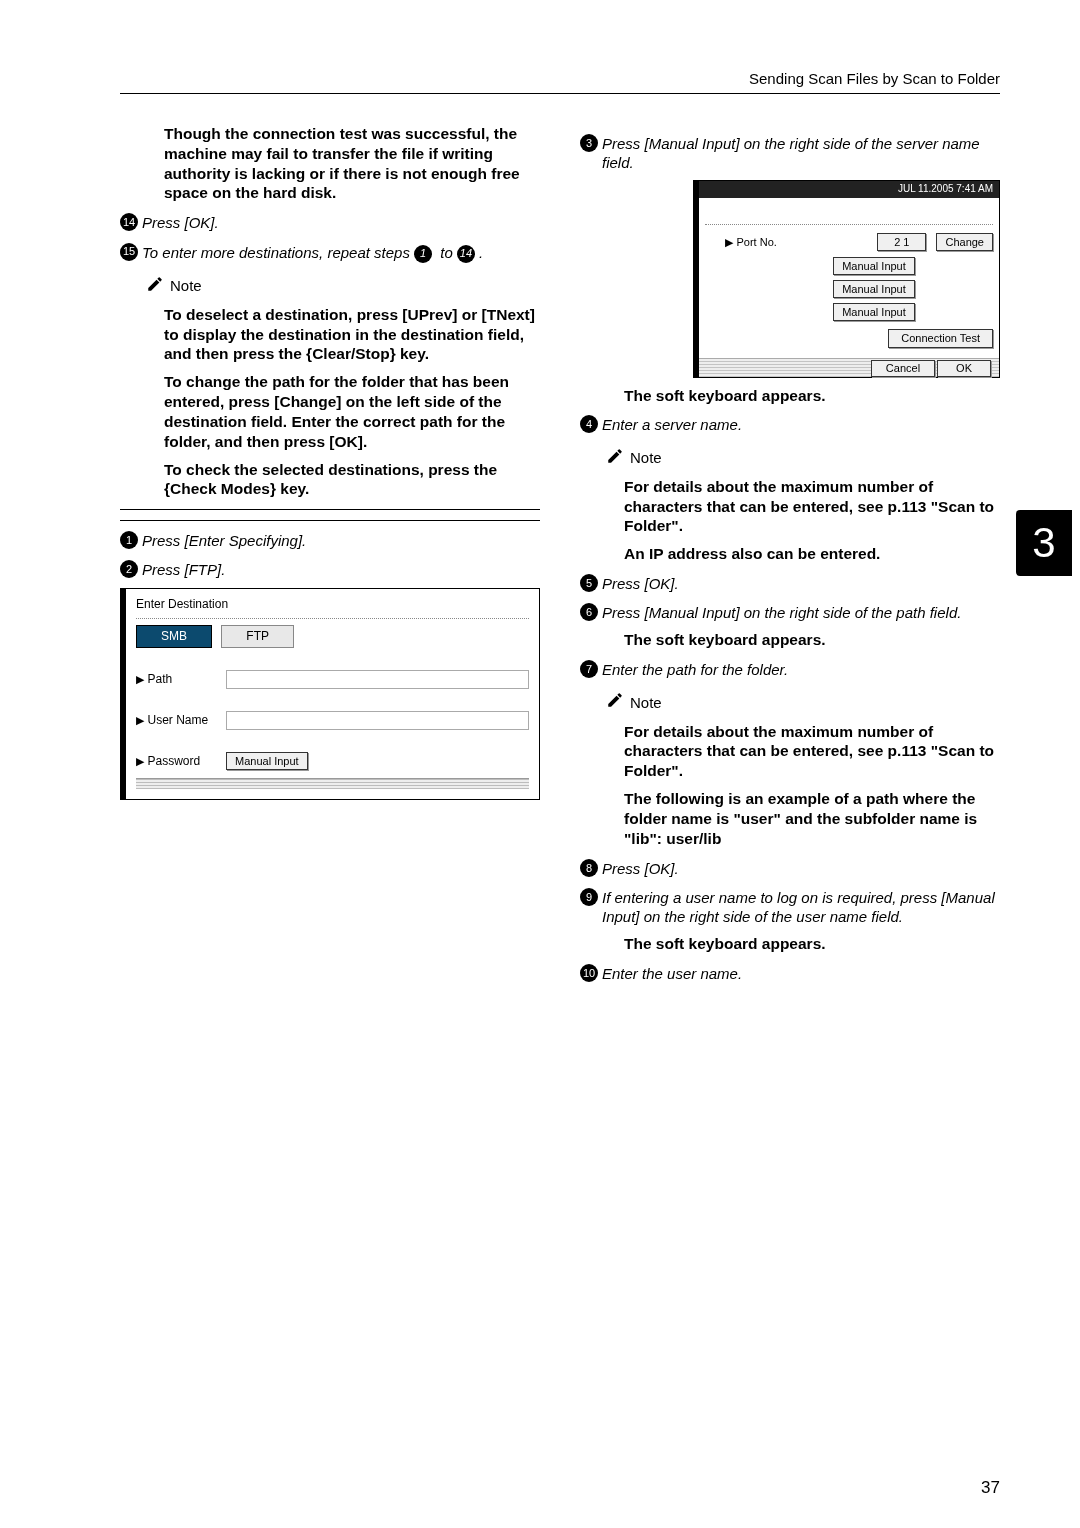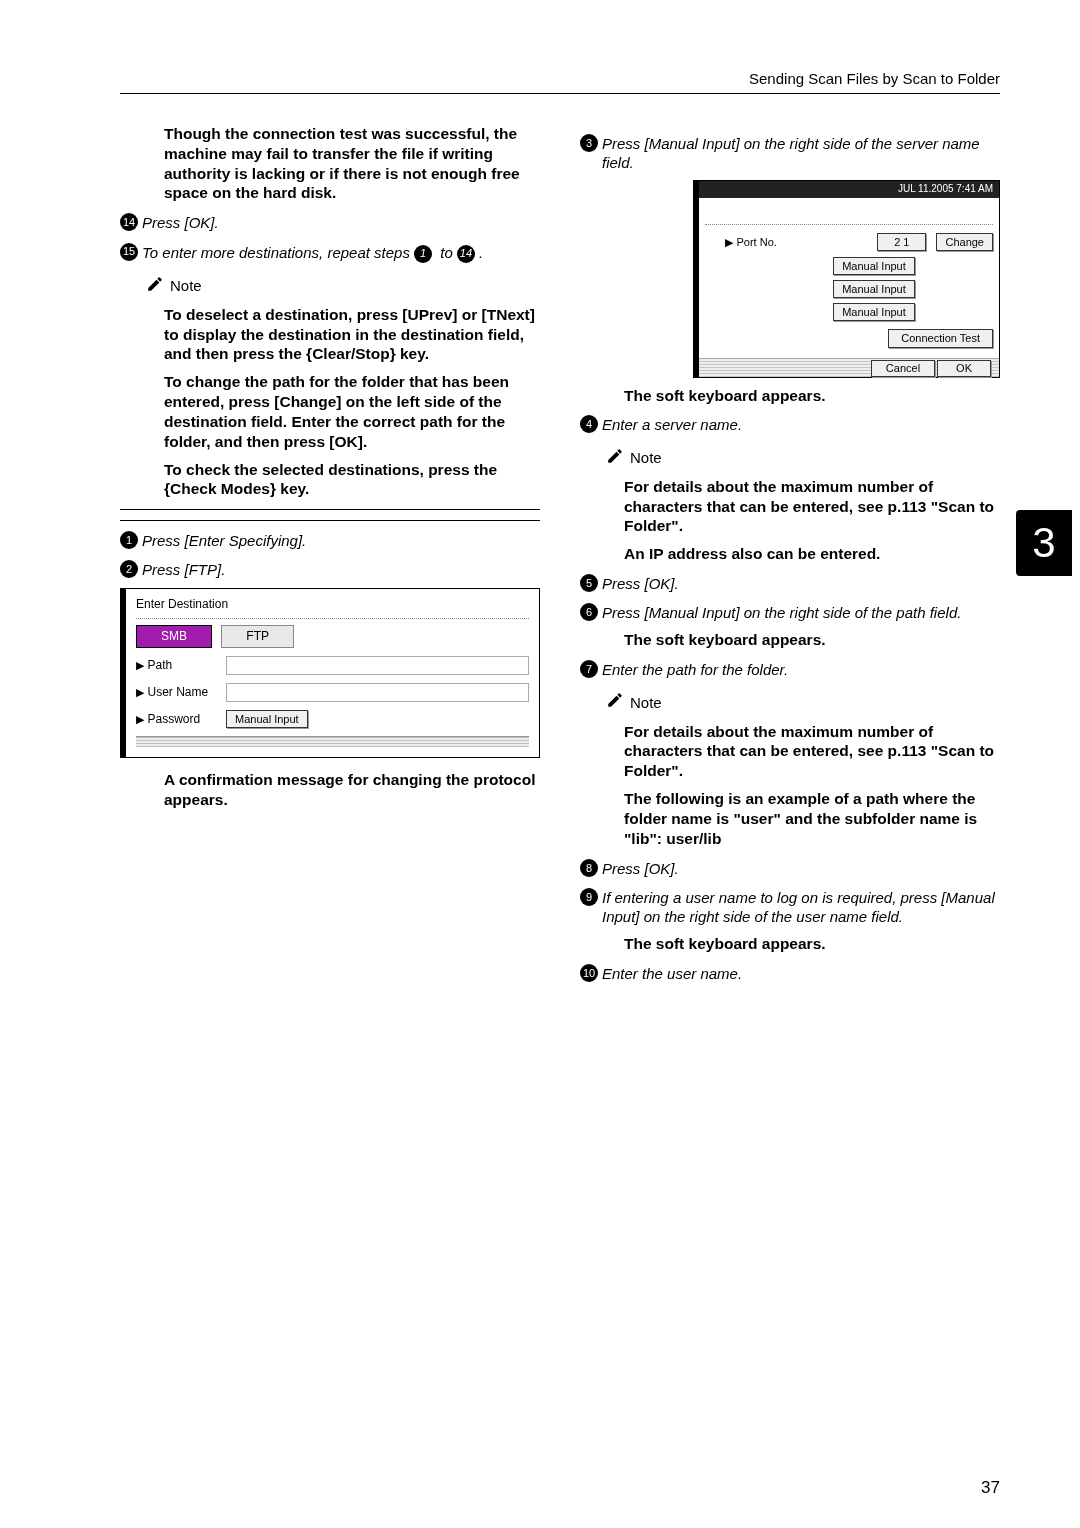--- a/index.html
+++ b/index.html
@@ -82,24 +82,24 @@
     border: 1px solid #000;
     border-left: 6px solid #000;
     background: #fff;
     padding: 8px 10px 10px 10px;
     margin-top: 8px;
     margin-bottom: 12px;
     font-family: Arial, Helvetica, sans-serif;
     font-size: 12px;
   }
   .panel .title-row { margin-bottom: 6px; }
-  .tab-dark { display: inline-block; padding: 3px 24px; background: #a21caf; color: #fff; border: 1px solid #000; margin-right: 6px; font-size: 12px; }
+  .tab-dark { display: inline-block; padding: 3px 24px; background: #0c4a6e; color: #fff; border: 1px solid #000; margin-right: 6px; font-size: 12px; }
   .tab-light { display: inline-block; padding: 3px 24px; background: #e8e8e8; border: 1px solid #888; font-size: 12px; }
   .garrow { font-family: Arial; font-size: 11px; margin-right: 3px;}
-  .field-row { display: flex; align-items: center; margin-top: 8px; }
+  .field-row { display: flex; align-items: center; margin-top: 22px; }
   .field-label { width: 90px; font-size: 12px; }
   .field-val { border: 1px solid #aaa; height: 17px; flex: 1; }
   .small-btn { display: inline-block; border: 1px solid #333; box-shadow: 1px 1px 0 #999; padding: 1px 8px; font-size: 11px; background: #f0f0f0;}
   .hatch { height: 10px; background: repeating-linear-gradient(0deg,#bdbdbd 0 1px,#eee 1px 3px); margin-top: 8px; border-top: 1px solid #999; }
   .panel2 {
     border: 1px solid #000;
     border-left: 6px solid #000;
     background: #fff;
     margin-top: 8px;
     font-family: Arial, Helvetica, sans-serif;
@@ -197,21 +197,20 @@
           <span class="field-label"><span class="garrow">▶</span><span>User Name</span></span>
           <span class="field-val"></span>
         </div>
         <div class="field-row">
           <span class="field-label"><span class="garrow">▶</span><span>Password</span></span>
           <span class="small-btn">Manual Input</span>
         </div>
         <div class="hatch"></div>
       </div>
 
-      <div class="indented-more serif-note para">A confirmation message for changing the protocol appears.</div>
     </div>
 
     <div class="col">
 
       <div class="step-row">
         <span class="circle-num">3</span>
         <span class="text sans">Press [Manual Input] on the right side of the server name field.</span>
       </div>
 
       <div class="panel2">

